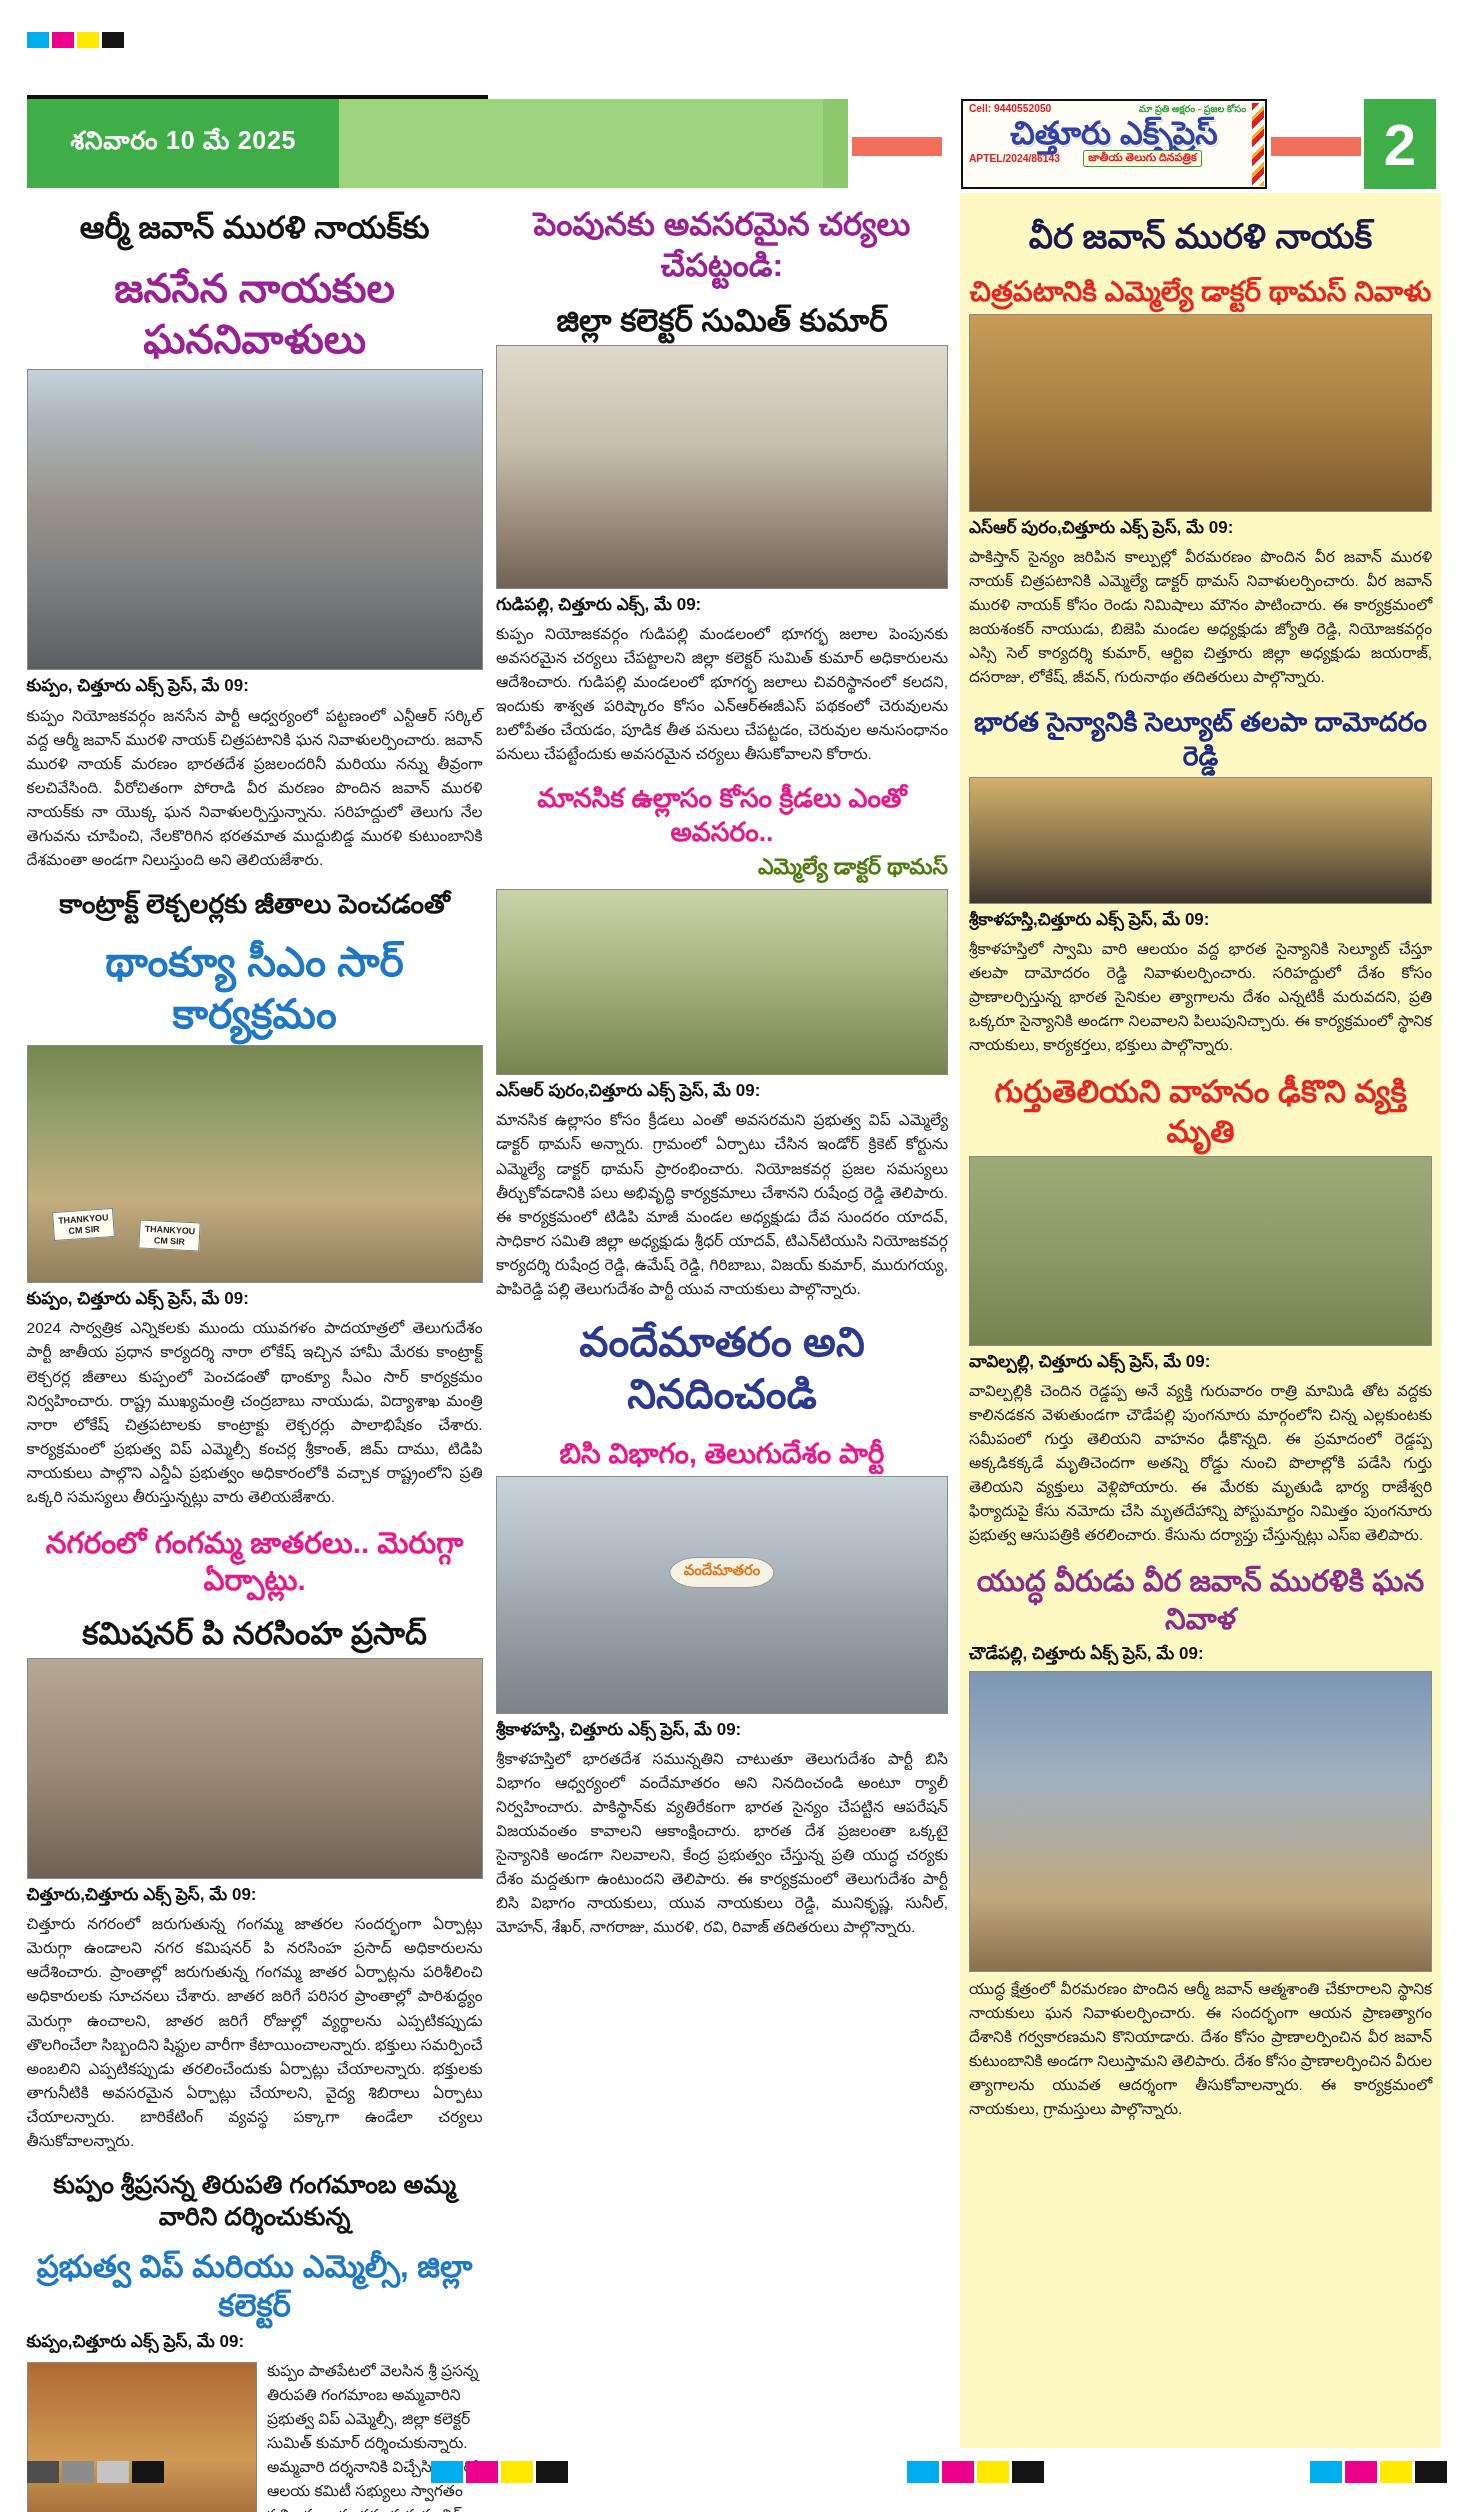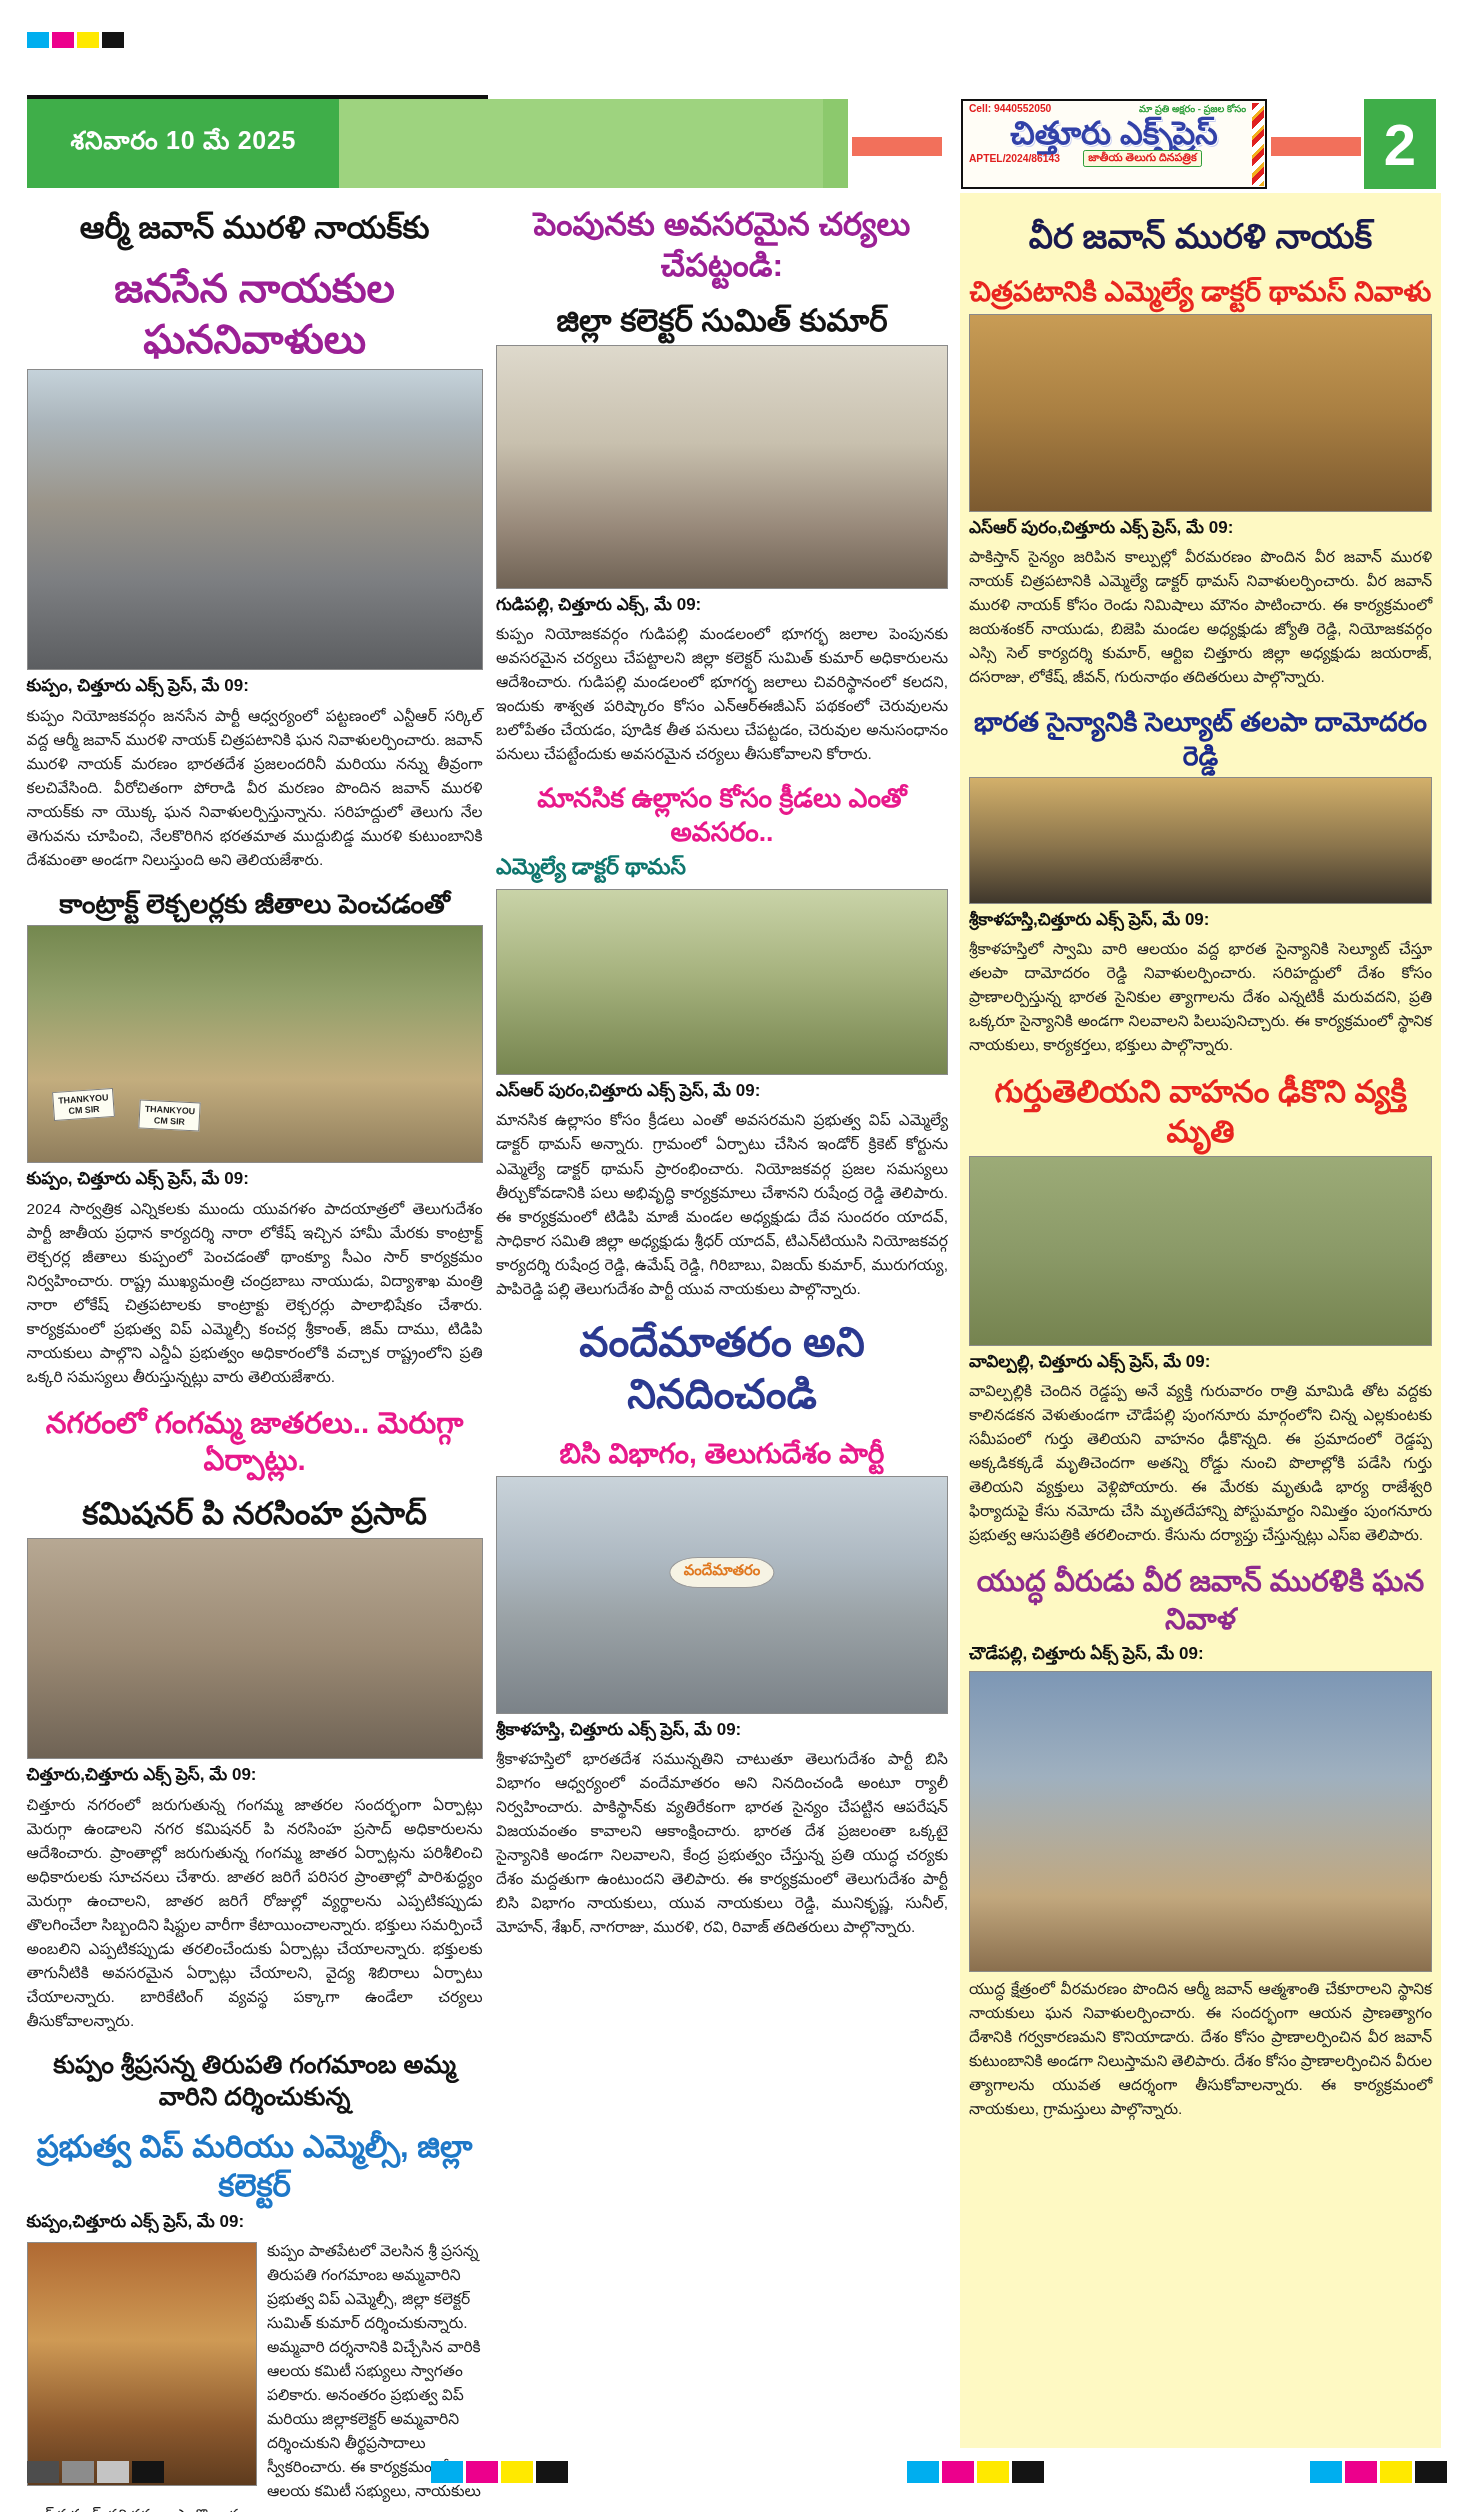--- a/index.html
+++ b/index.html
@@ -46,21 +46,21 @@
              min-height:2255px;}
   .story{margin-bottom:14.8px;}
   .hl{font-weight:bold;text-align:center;line-height:1.28;margin-top:15px;}
   .c-black{color:#141414}.c-purple{color:#9b2095}.c-blue{color:#1e78c8}.c-pink{color:#e8198b}
   .c-red{color:#e8251f}.c-navy{color:#1b2a8a}.c-darknavy{color:#1a1a4e}.c-mag{color:#8e2b8e}
   .s56{font-size:41px}.s44{font-size:32px}
   .s42{font-size:31px}.s40{font-size:29.5px}.s38{font-size:28px}.s36{font-size:26.6px}
   .s34{font-size:25px}
   .byline{font-size:17px;font-weight:bold;text-align:left;margin:5.9px 0 4.4px;color:#101010;}
   .body-text{font-size:15.5px;line-height:1.55;text-align:justify;color:#1c1c1c;}
-  .speaker{font-size:22px;font-weight:bold;text-align:left;margin:4.4px 0;color:#0f766e;}
+  .speaker{font-size:22px;font-weight:bold;text-align:right;margin:4.4px 0;color:#4d7c0f;}
 
   
   .ph{border:0.7px solid #8a8a8a;width:100%;position:relative;overflow:hidden;box-sizing:border-box;margin:4.4px 0;}
   .ph-l1{height:301px;background:linear-gradient(180deg,#c5d2da 0%,#aab4ba 18%,#9a9489 45%,#7d7f82 70%,#5c5e61 100%);}
   .ph-l2{height:238px;background:linear-gradient(180deg,#74884f 0%,#93a06b 30%,#c3ad7e 65%,#8f7d5c 100%);}
   .ph-l3{height:221px;background:linear-gradient(180deg,#b7a893 0%,#9b8a74 50%,#6f6355 100%);}
   .ph-l4{height:244px;background:linear-gradient(180deg,#b06a33 0%,#cf9a55 40%,#8d5a2e 75%,#5e3b1e 100%);}
   .ph-m1{height:244px;background:linear-gradient(180deg,#ded9cc 0%,#c8c0ae 40%,#98897a 75%,#6f6254 100%);}
   .ph-m2{height:186px;background:linear-gradient(180deg,#c9d3a8 0%,#a7b37f 45%,#76854f 100%);}
   .ph-m3{height:238px;background:linear-gradient(180deg,#c9d3da 0%,#aeb9c2 35%,#9aa2a6 60%,#7b8288 100%);}
@@ -117,20 +117,21 @@
     <div class="story">
       <div class="hl c-black s42">ఆర్మీ జవాన్ మురళి నాయక్‌కు</div>
       <div class="hl c-purple s54" style="font-size:40px">జనసేన నాయకుల ఘననివాళులు</div>
       <div class="ph ph-l1"></div>
       <div class="byline">కుప్పం, చిత్తూరు ఎక్స్ ప్రెస్, మే 09:</div>
       <div class="body-text">కుప్పం నియోజకవర్గం జనసేన పార్టీ ఆధ్వర్యంలో పట్టణంలో ఎన్టీఆర్ సర్కిల్ వద్ద ఆర్మీ జవాన్ మురళి నాయక్ చిత్రపటానికి ఘన నివాళులర్పించారు. జవాన్ మురళి నాయక్ మరణం భారతదేశ ప్రజలందరినీ మరియు నన్ను తీవ్రంగా కలచివేసింది. వీరోచితంగా పోరాడి వీర మరణం పొందిన జవాన్ మురళి నాయక్‌కు నా యొక్క ఘన నివాళులర్పిస్తున్నాను. సరిహద్దులో తెలుగు నేల తెగువను చూపించి, నేలకొరిగిన భరతమాత ముద్దుబిడ్డ మురళి కుటుంబానికి దేశమంతా అండగా నిలుస్తుంది అని తెలియజేశారు.</div>
     </div>
 
     <div class="story">
       <div class="hl c-black s36">కాంట్రాక్ట్ లెక్చలర్లకు జీతాలు పెంచడంతో</div>
+      <div class="hl c-blue s56">థాంక్యూ సీఎం సార్  కార్యక్రమం</div>
       <div class="ph ph-l2">
         <div class="placard p1">THANKYOU CM SIR</div>
         <div class="placard p2">THANKYOU CM SIR</div>
       </div>
       <div class="byline">కుప్పం, చిత్తూరు ఎక్స్ ప్రెస్, మే 09:</div>
       <div class="body-text">2024 సార్వత్రిక ఎన్నికలకు ముందు యువగళం పాదయాత్రలో తెలుగుదేశం పార్టీ జాతీయ ప్రధాన కార్యదర్శి నారా లోకేష్ ఇచ్చిన హామీ మేరకు కాంట్రాక్ట్ లెక్చరర్ల జీతాలు కుప్పంలో పెంచడంతో థాంక్యూ సీఎం సార్ కార్యక్రమం నిర్వహించారు. రాష్ట్ర ముఖ్యమంత్రి చంద్రబాబు నాయుడు, విద్యాశాఖ మంత్రి నారా లోకేష్ చిత్రపటాలకు కాంట్రాక్టు లెక్చరర్లు పాలాభిషేకం చేశారు. కార్యక్రమంలో ప్రభుత్వ విప్ ఎమ్మెల్సీ కంచర్ల శ్రీకాంత్, జిమ్ దాము, టిడిపి నాయకులు పాల్గొని ఎన్డీఏ ప్రభుత్వం అధికారంలోకి వచ్చాక రాష్ట్రంలోని ప్రతి ఒక్కరి సమస్యలు తీరుస్తున్నట్లు వారు తెలియజేశారు.</div>
     </div>
 
     <div class="story">
       <div class="hl c-pink s40">నగరంలో గంగమ్మ జాతరలు.. మెరుగ్గా ఏర్పాట్లు.</div>

